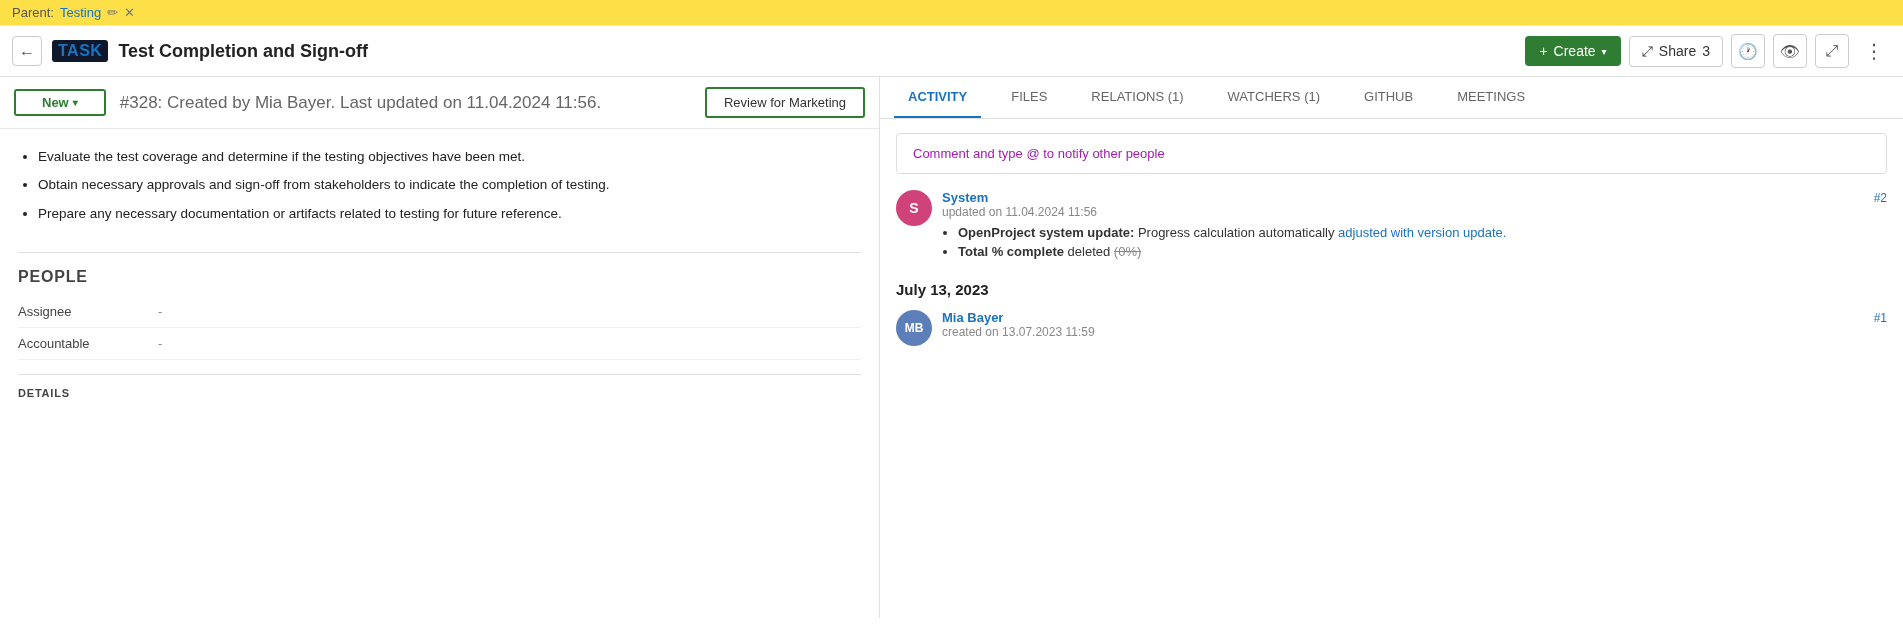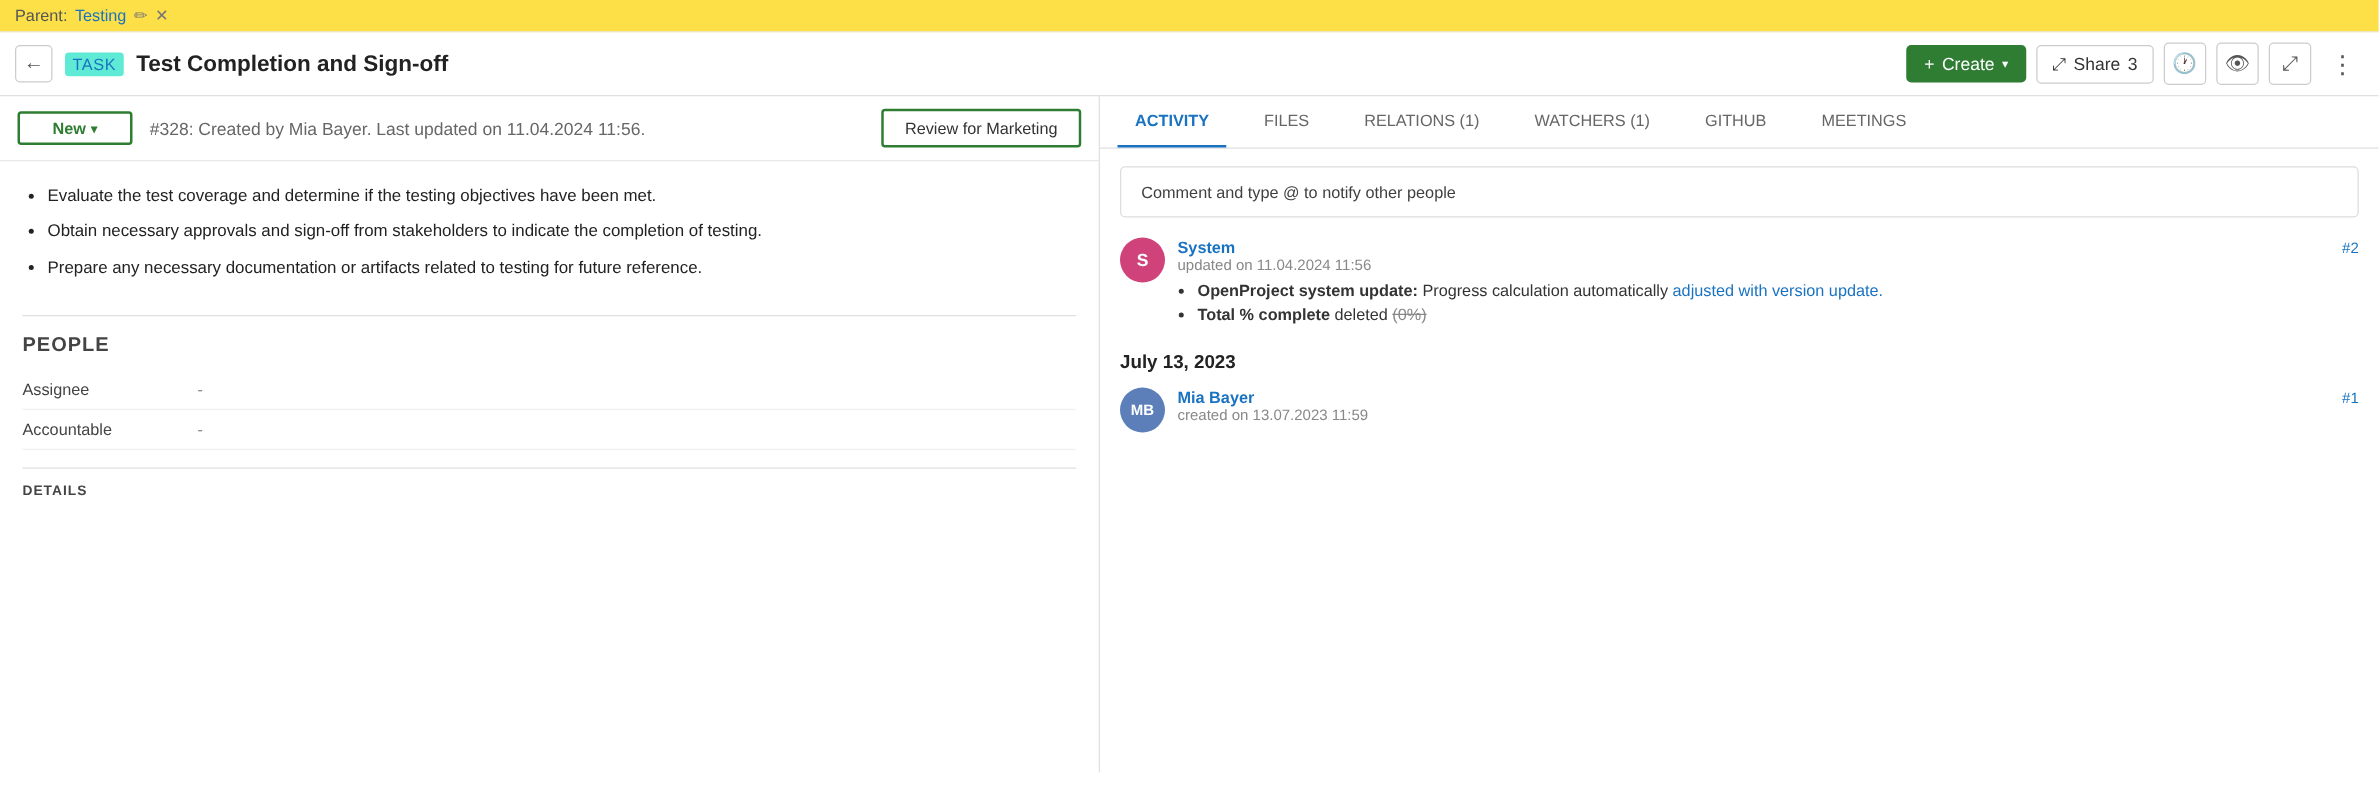--- a/index.html
+++ b/index.html
@@ -8,21 +8,21 @@
     
     .top-bar {
       display: flex; align-items: center; padding: 8px 12px; border-bottom: 1px solid #e0e0e0; gap: 10px;
       background: #fff;
     }
     .back-btn {
       width: 30px; height: 30px; border: 1px solid #ccc; border-radius: 4px; background: #fff;
       display: flex; align-items: center; justify-content: center; cursor: pointer; font-size: 16px; color: #555;
     }
     .task-badge {
-      background: #5eead4; color: #1a73c1; font-weight: 400; font-size: 13px; padding: 2px 6px; border-radius: 3px; letter-spacing: 0.5px;
+      background: #0f172a; color: #1a73c1; font-weight: 700; font-size: 16px; padding: 2px 6px; border-radius: 3px; letter-spacing: 0.5px;
     }
     .task-title {
       font-size: 18px; font-weight: 600; color: #222; flex: 1;
     }
     .top-bar-right {
       display: flex; align-items: center; gap: 8px;
     }
     .create-btn {
       background: #2e7d32; color: #fff; border: none; border-radius: 4px; padding: 7px 14px;
       font-size: 14px; font-weight: 500; cursor: pointer; display: flex; align-items: center; gap: 6px;
@@ -61,21 +61,21 @@
 
     
     .left-subheader {
       display: flex; align-items: center; padding: 10px 14px; gap: 14px; border-bottom: 1px solid #e8e8e8;
     }
     .status-new {
       background: #fff; border: 2px solid #2e7d32; color: #2e7d32; font-weight: 600; font-size: 13px;
       border-radius: 3px; padding: 4px 26px; cursor: pointer; display: flex; align-items: center; gap: 4px;
     }
     .status-new .arrow { font-size: 10px; }
-    .meta-info { font-size: 14px; color: #666; flex: 1; }
+    .meta-info { font-size: 17px; color: #666; flex: 1; }
     .review-btn {
       border: 2px solid #2e7d32; background: #fff; color: #333; padding: 6px 14px;
       font-size: 13px; border-radius: 3px; cursor: pointer; min-width: 160px; text-align: center;
     }
 
     
     .description {
       padding: 18px 18px 14px 18px;
     }
     .description ul {
@@ -119,21 +119,21 @@
     }
 
     
     .activity-area {
       flex: 1; overflow-y: auto; padding: 14px 16px;
     }
 
     
     .comment-box {
       border: 1px solid #ddd; border-radius: 4px; padding: 12px 16px;
-      font-size: 13px; color: #404040; cursor: text; margin-bottom: 16px;
+      font-size: 13px; color: #a21caf; cursor: text; margin-bottom: 16px;
     }
 
     
     .date-group { margin-bottom: 18px; }
     .date-heading { font-size: 15px; font-weight: 700; color: #222; margin-bottom: 12px; }
 
     
     .activity-item {
       display: flex; gap: 10px; margin-bottom: 12px;
     }

